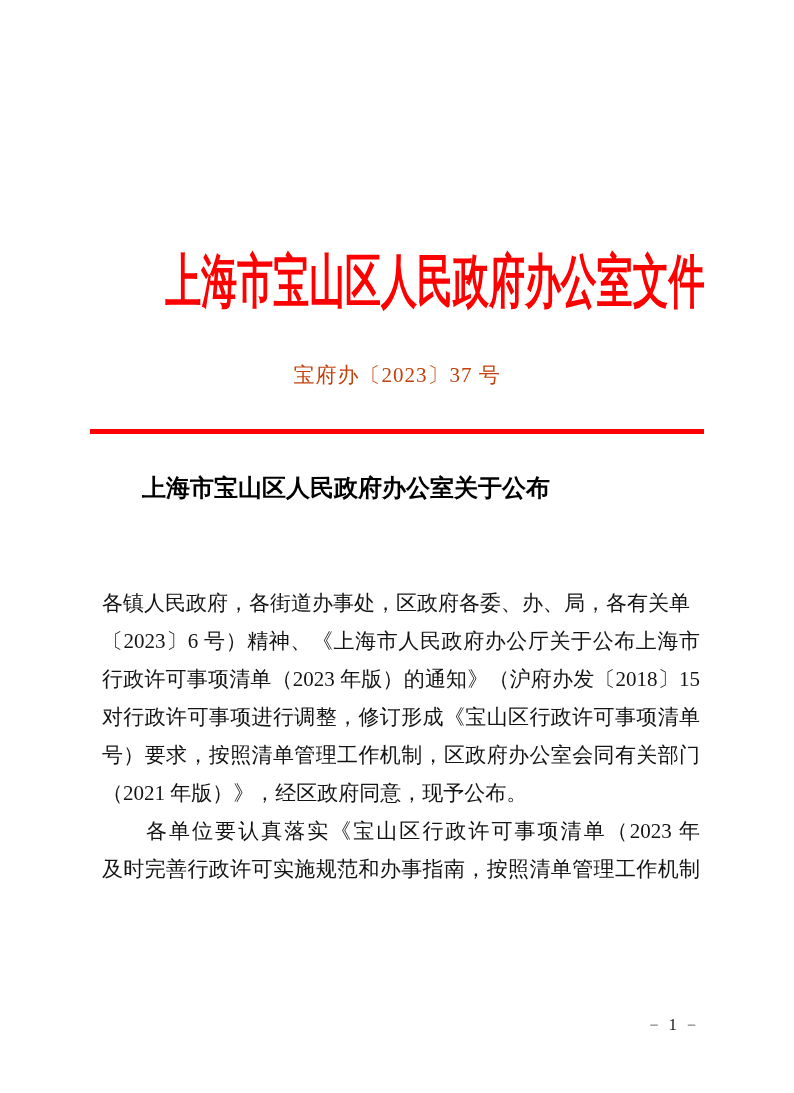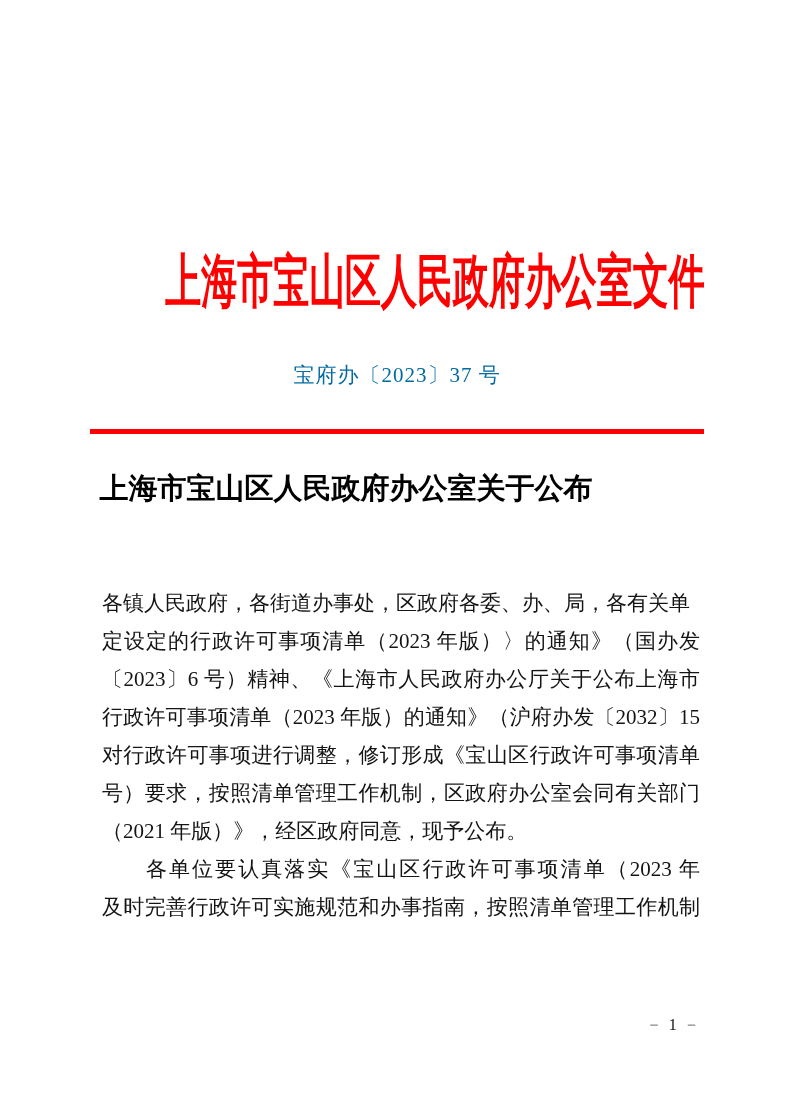--- a/index.html
+++ b/index.html
@@ -31,38 +31,38 @@
     transform-origin: 50% 50%;
   }
   .doc-number {
     position: absolute;
     top: 360px;
     left: 0;
     width: 794px;
     text-align: center;
     font-size: 21px;
     line-height: 30px;
-    color: #0369a1;
+    color: #c2410c;
     letter-spacing: 1px;
   }
   .red-rule {
     position: absolute;
     top: 429px;
     left: 90px;
     width: 614px;
     height: 5px;
     background: #ff0000;
   }
   .doc-title {
     position: absolute;
     top: 469px;
     left: 0;
     width: 692px;
     text-align: center;
-    font-size: 29px;
+    font-size: 24px;
     line-height: 38px;
     font-weight: bold;
     color: #000000;
   }
   .body-text {
     position: absolute;
     top: 584px;
     left: 102px;
     width: 598px;
     font-size: 21px;
@@ -98,23 +98,22 @@
   <div class="doc-number">宝府办〔2023〕37 号</div>
 
   <div class="red-rule"></div>
 
   <div class="doc-title">
     <div>上海市宝山区人民政府办公室关于公布</div>
   </div>
 
   <div class="body-text">
     <div class="line">各镇人民政府，各街道办事处，区政府各委、办、局，各有关单位:</div>
-    <div class="line fill">定设定的行政许可事项清单（2023 年版）〉的通知》（国办发</div>
     <div class="line fill">〔2023〕6 号）精神、《上海市人民政府办公厅关于公布上海市</div>
-    <div class="line fill">行政许可事项清单（2023 年版）的通知》（沪府办发〔2032〕15</div>
+    <div class="line fill">行政许可事项清单（2023 年版）的通知》（沪府办发〔2018〕15</div>
     <div class="line fill">对行政许可事项进行调整，修订形成《宝山区行政许可事项清单</div>
     <div class="line fill">号）要求，按照清单管理工作机制，区政府办公室会同有关部门</div>
     <div class="line">（2021 年版）》，经区政府同意，现予公布。</div>
     <div class="line indent fill">各单位要认真落实《宝山区行政许可事项清单（2023 年版）》，</div>
     <div class="line fill">及时完善行政许可实施规范和办事指南，按照清单管理工作机制</div>
   </div>
 
   <div class="page-number">
     <span>－</span><span class="num">1</span><span>－</span>
   </div>

